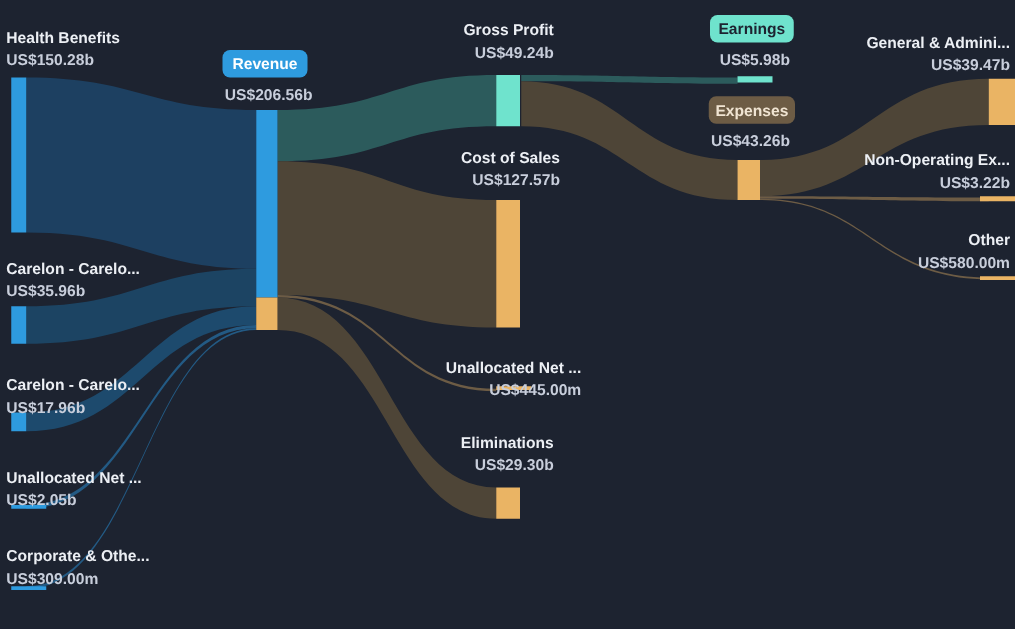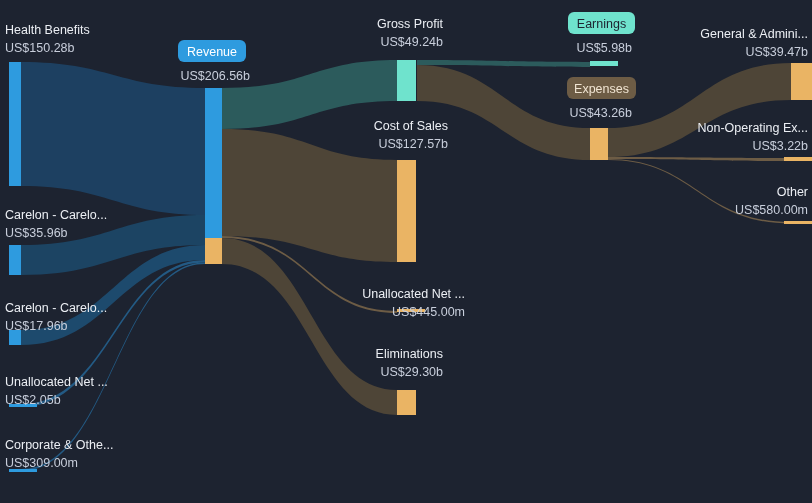--- a/index.html
+++ b/index.html
@@ -13,20 +13,21 @@
     overflow: hidden;
     font-family: "Liberation Sans", sans-serif;
     color: #e8eaf0;
     position: relative;
   }
   #sankey-root {
     position: absolute;
     inset: 0;
     width: 812px;
     height: 503px;
+    font-weight: bold;
   }
   svg.sankey-canvas {
     display: block;
     width: 812px;
     height: 503px;
   }
   .label-text {
     font-size: 12.5px;
     fill: #eceff4;
     font-family: "Liberation Sans", sans-serif;

